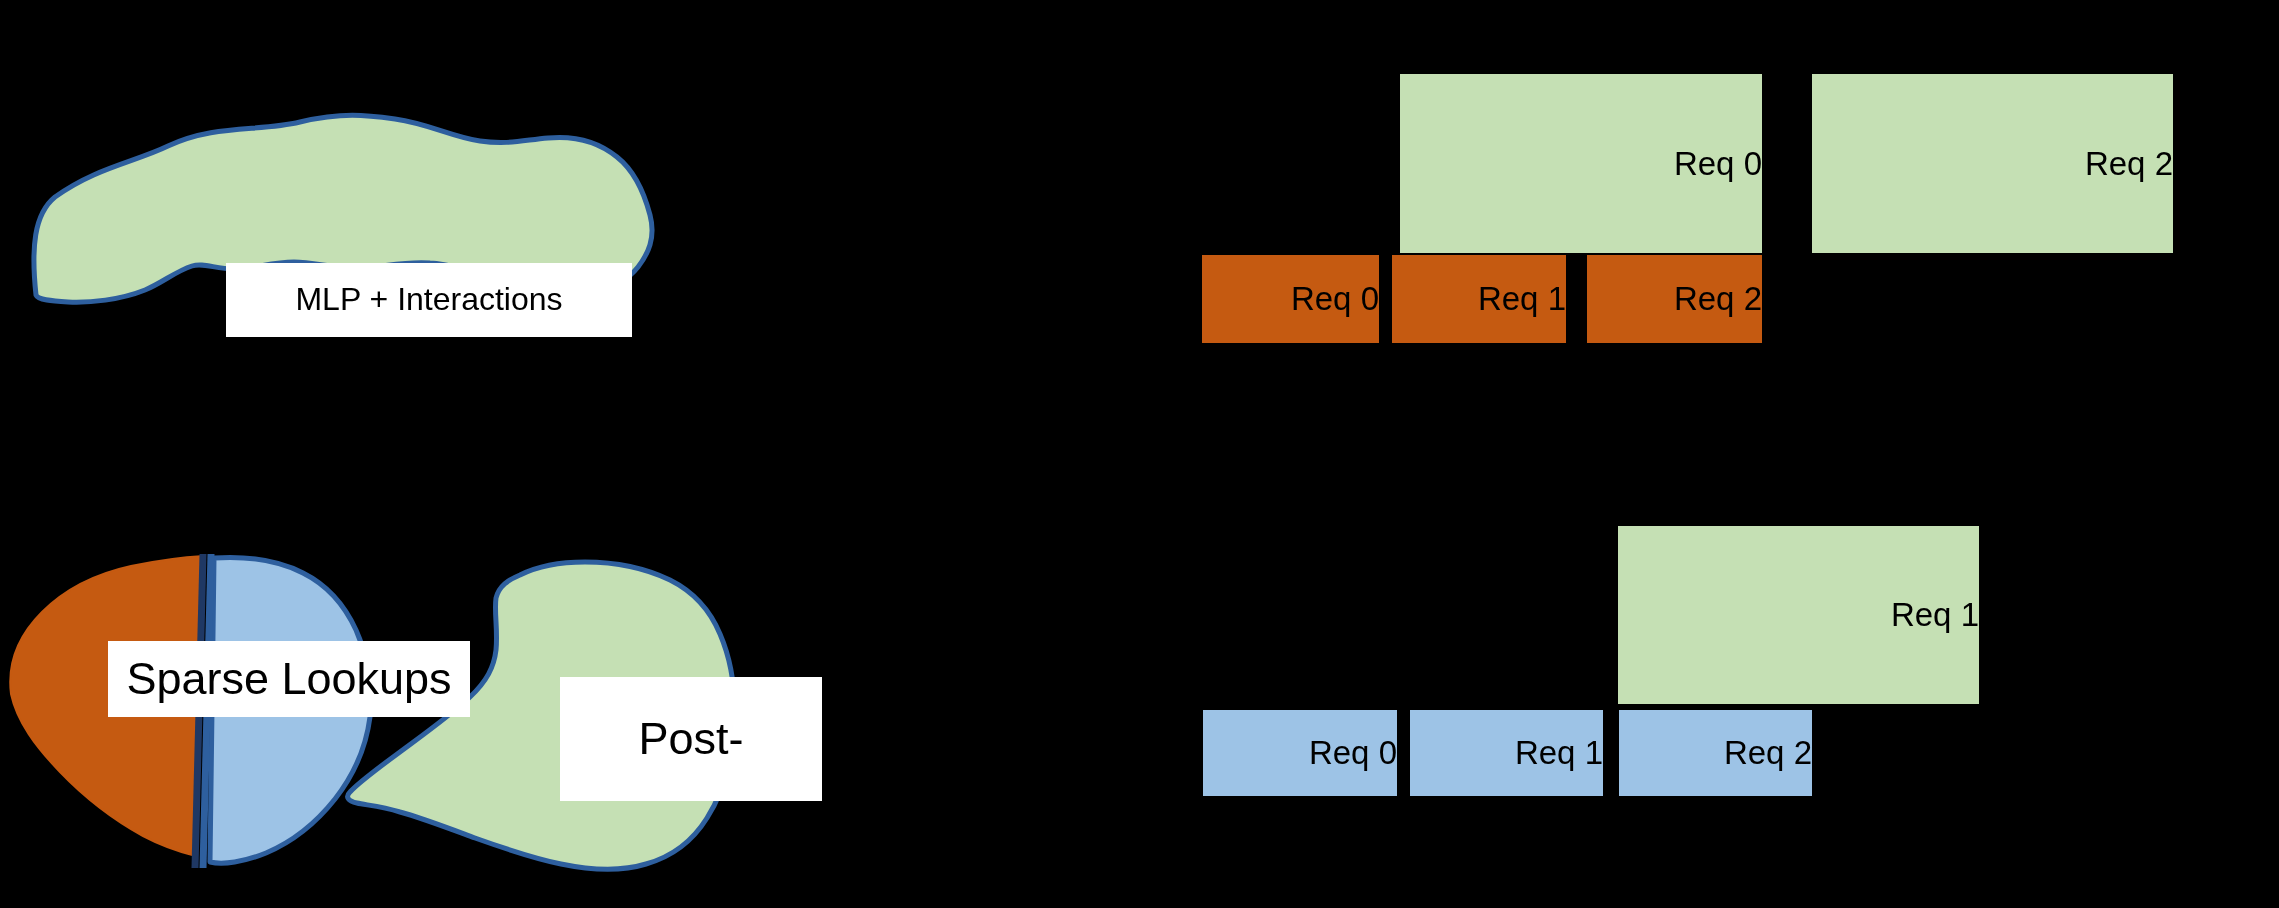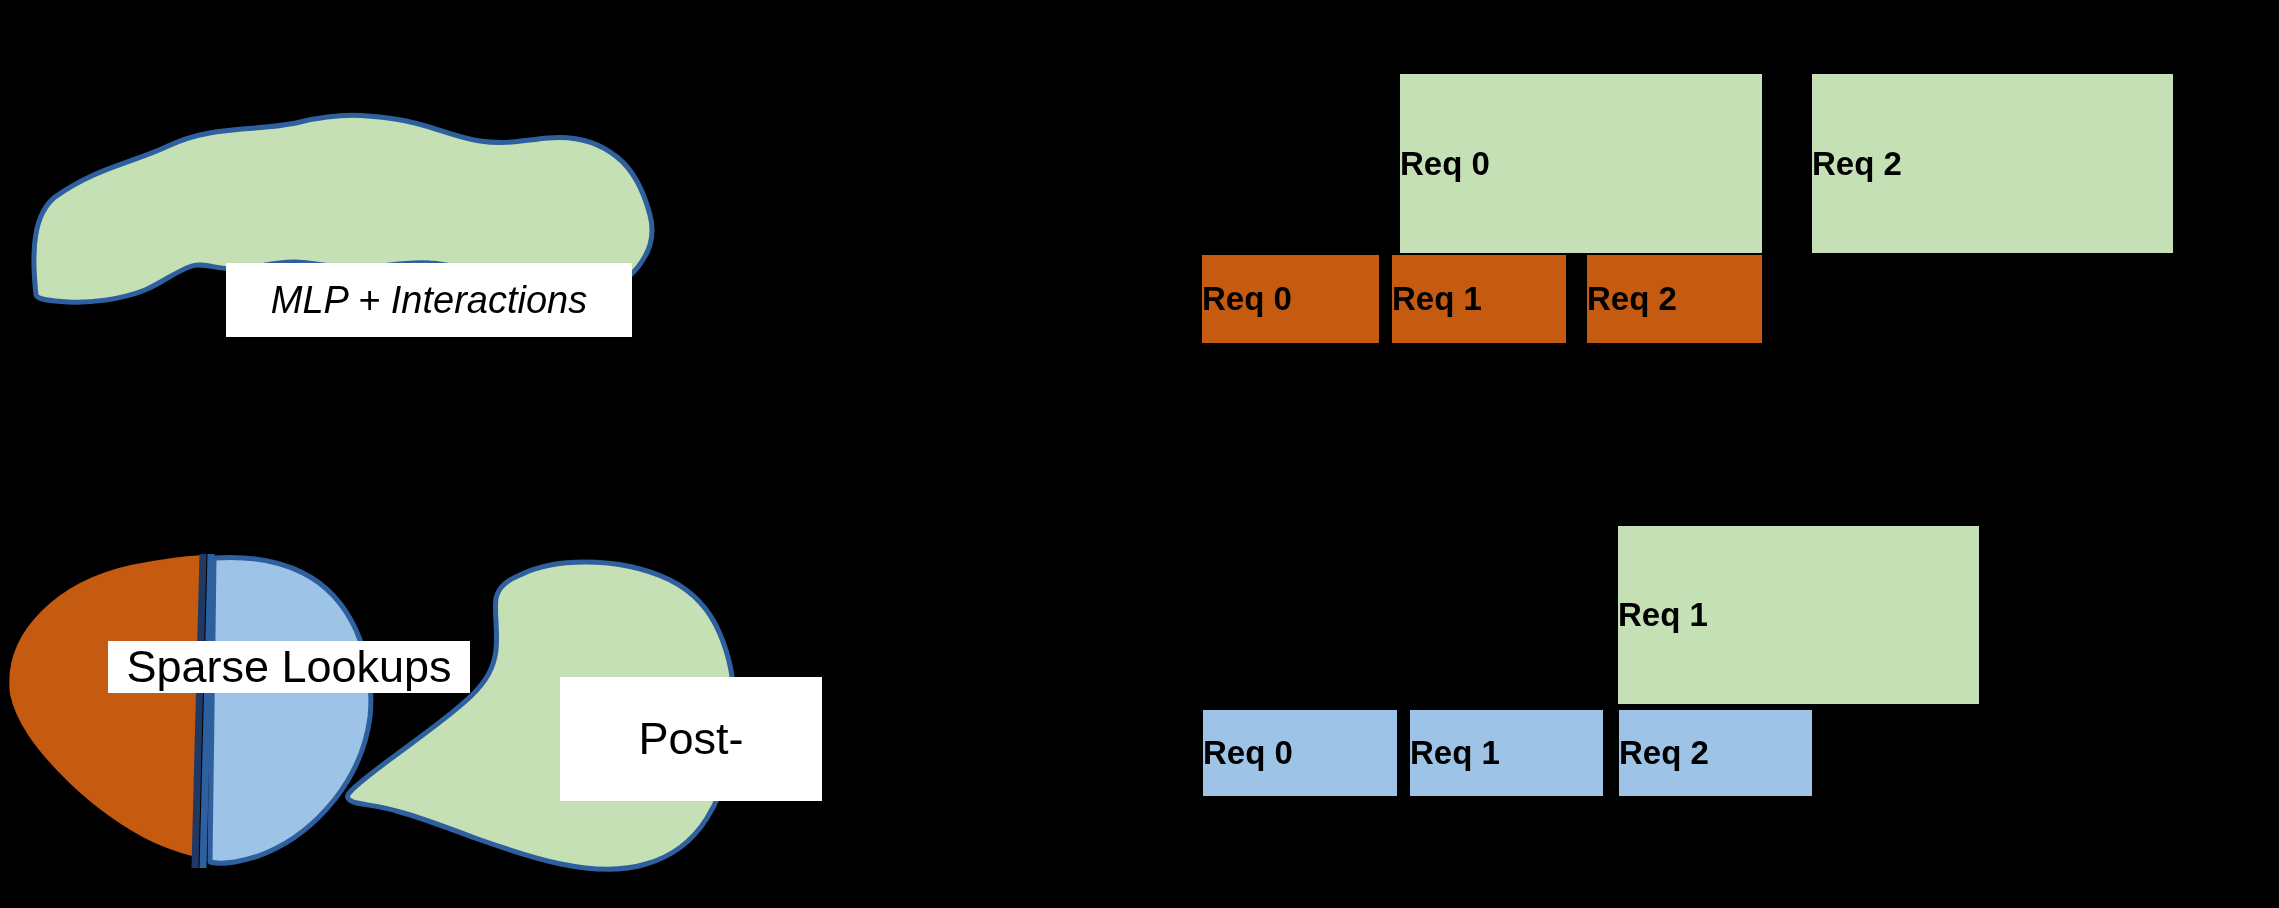--- a/index.html
+++ b/index.html
@@ -40,51 +40,49 @@
     line-height: 1.12;
     white-space: pre-line;
     box-sizing: border-box;
   }
 
   #label-mlp {
     left: 226px;
     top: 263px;
     width: 406px;
     height: 74px;
-    font-size: 38px;
-    font-style: italic;
+    font-size: 32px;
   }
   #label-sparse {
     left: 108px;
     top: 641px;
     width: 362px;
-    height: 52px;
+    height: 76px;
     font-size: 45px;
   }
   #label-post {
     left: 560px;
     top: 677px;
     width: 262px;
     height: 124px;
     font-size: 45px;
     flex-direction: column;
     gap: 40px;
   }
 
   
   .blk {
     position: absolute;
     box-sizing: border-box;
     display: flex;
     align-items: center;
-    justify-content: flex-start;
+    justify-content: flex-end;
     color: #000000;
     font-size: 33px;
     font-family: "Liberation Sans", sans-serif;
-    font-weight: bold;
   }
   .blk.green  { background: #C5E0B4; }
   .blk.orange { background: #C55A11; }
   .blk.blue   { background: #9DC3E6; }
 </style>
 </head>
 <body>
 
 <div id="stage">
 

